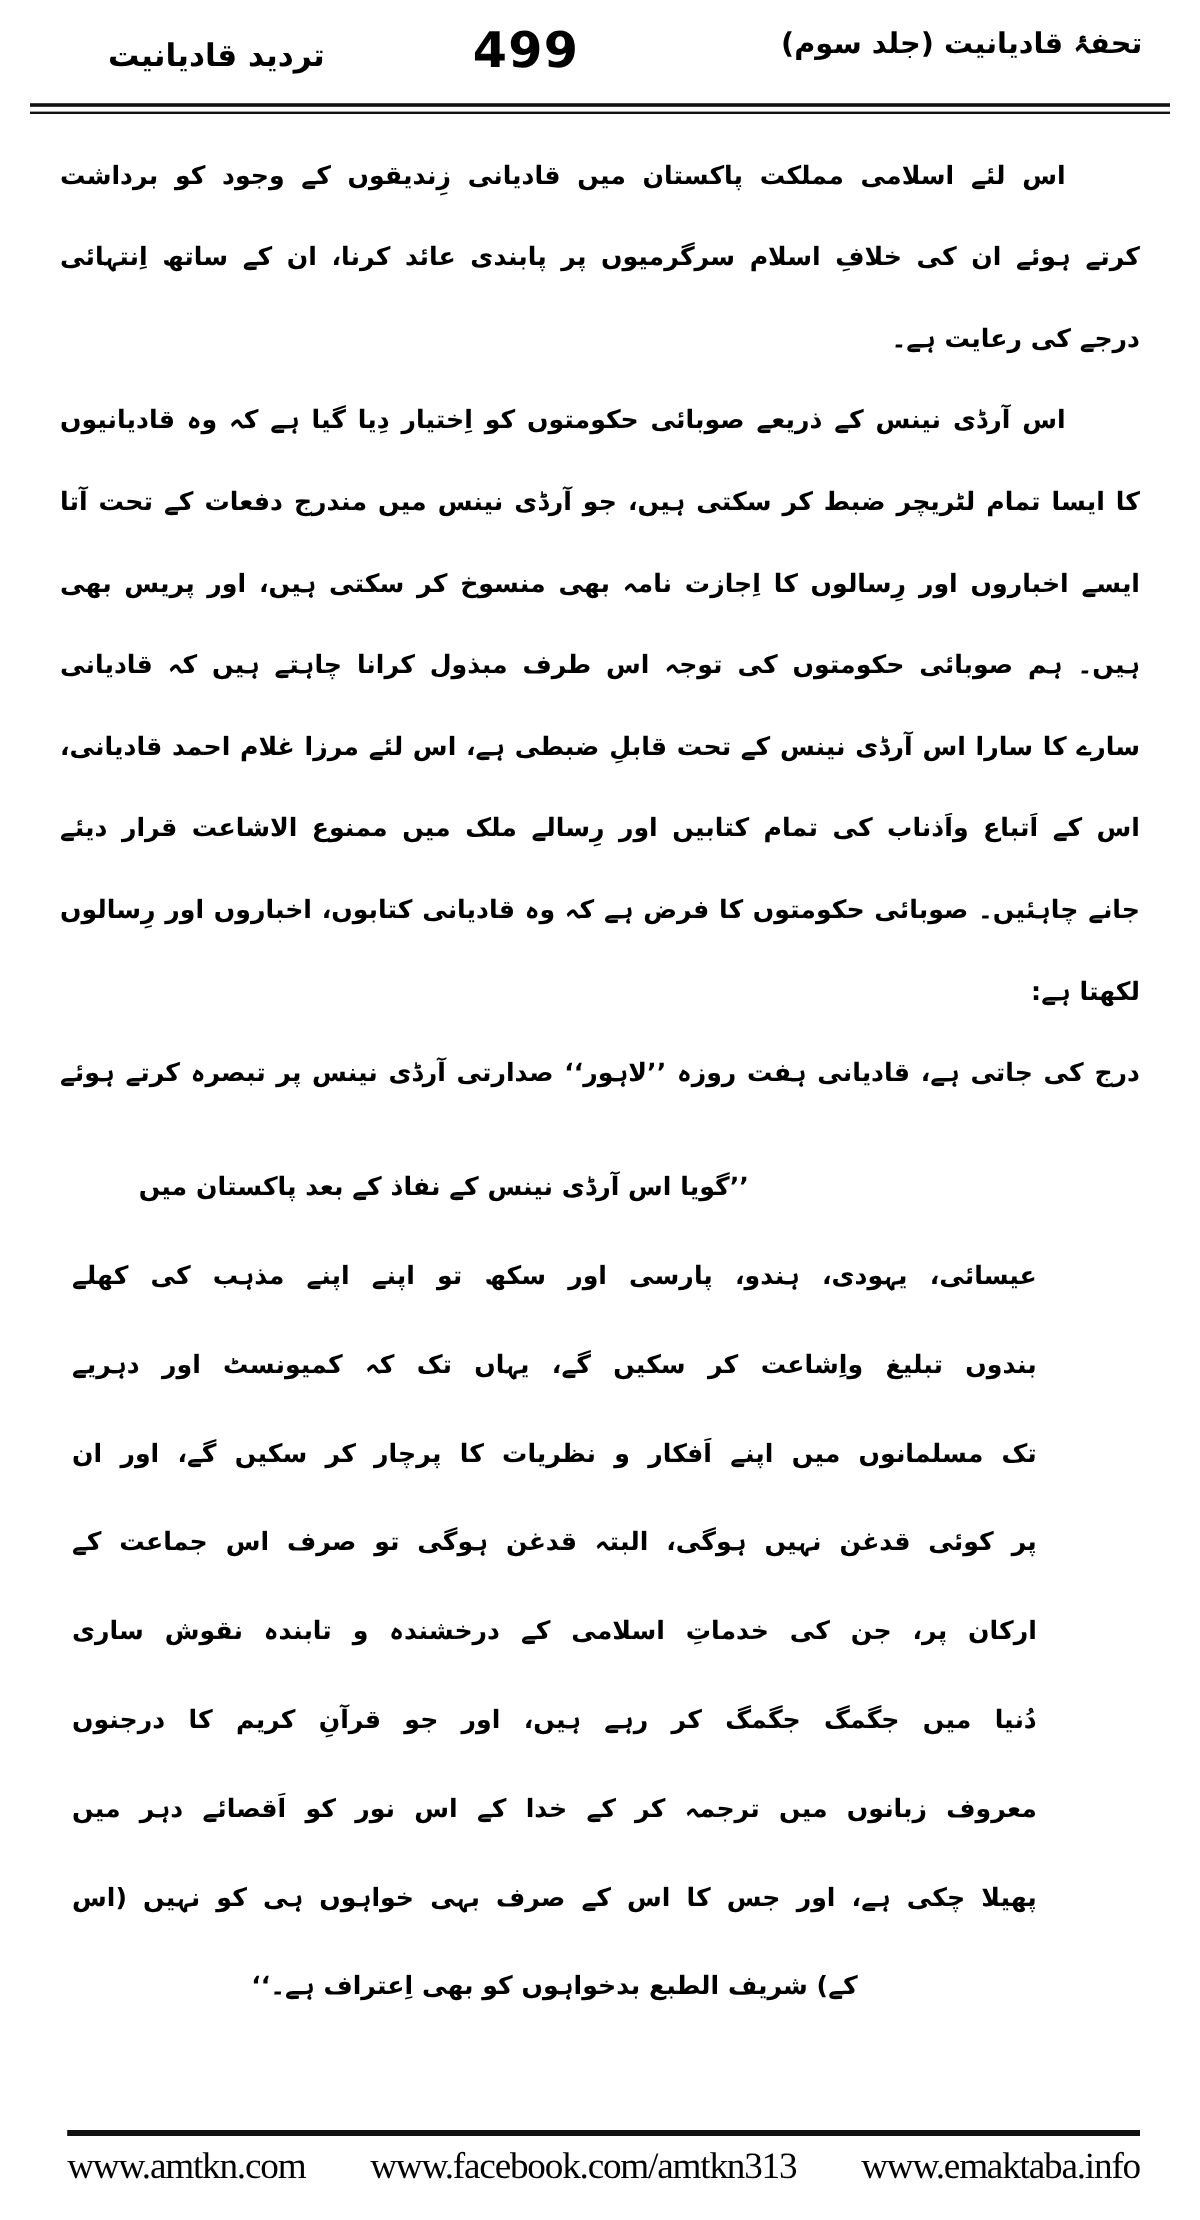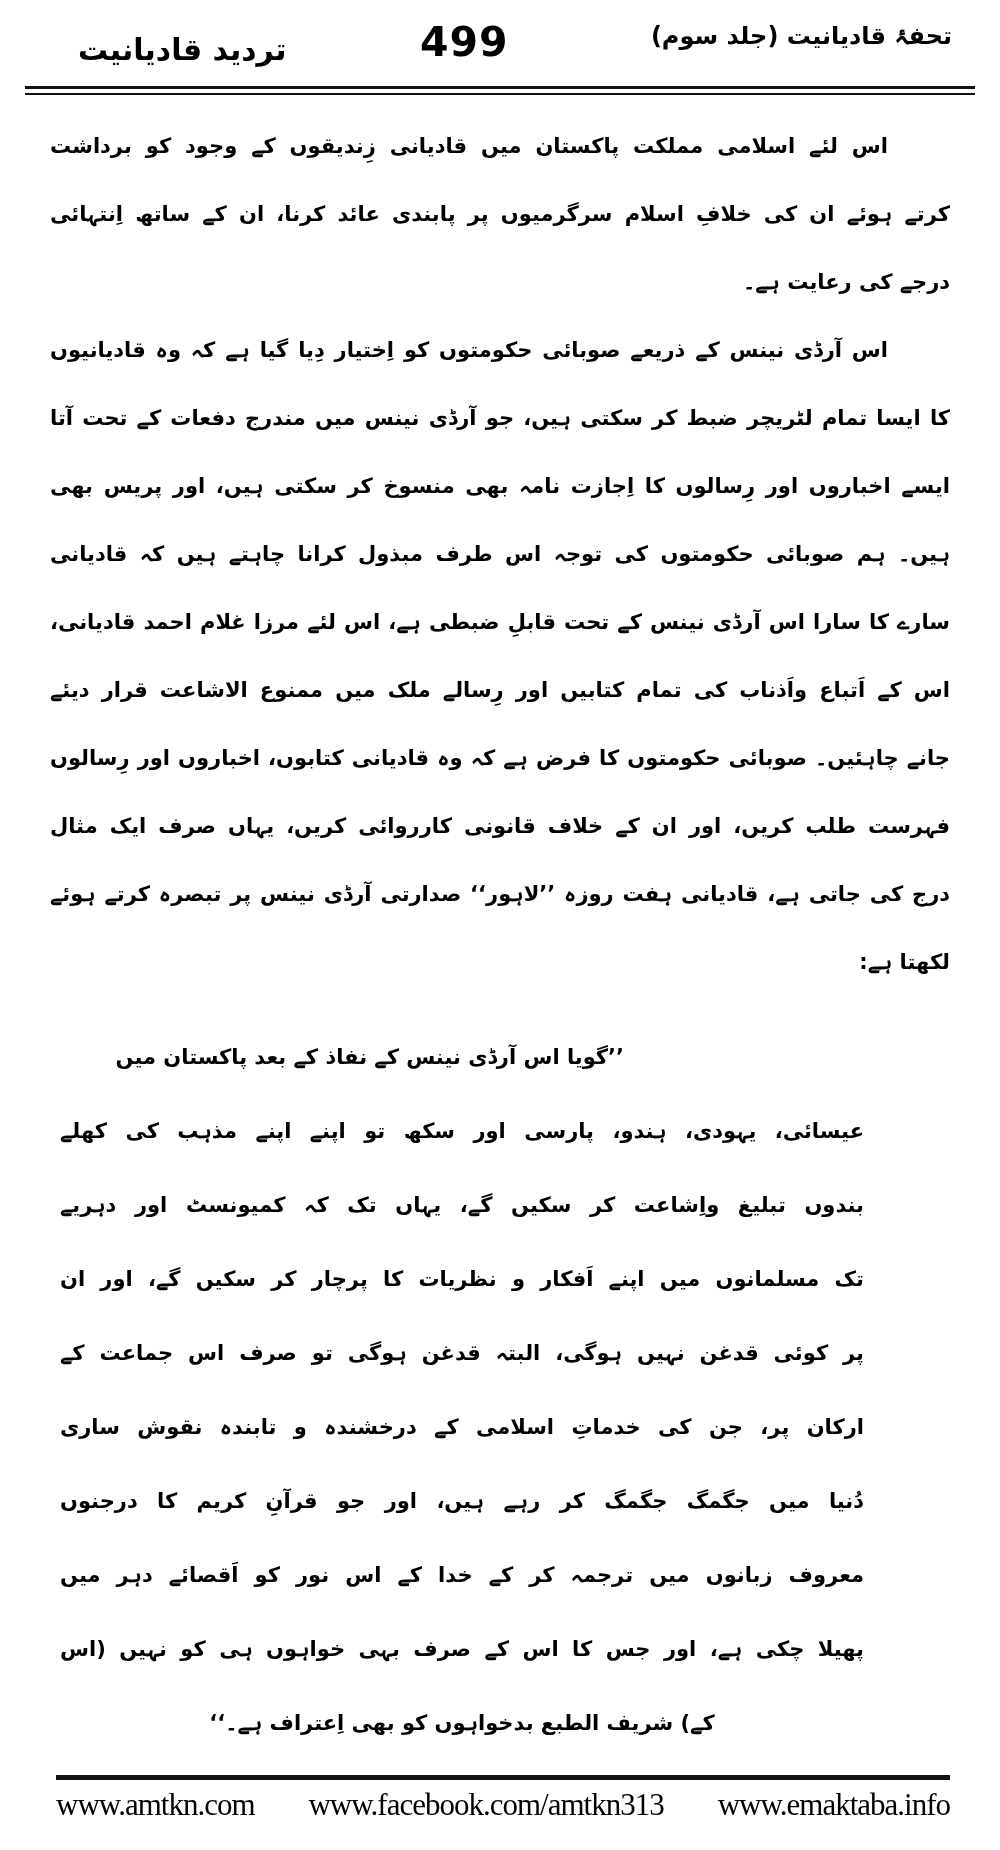--- a/index.html
+++ b/index.html
@@ -7,25 +7,25 @@
     position:relative;
     width:1000px; height:1850px;
     background:#ffffff;
     color:#000;
     font-family:"DejaVu Sans", sans-serif;
     overflow:hidden;
   }
 
   
   .hdr-left {
-    position:absolute; top:32px; left:78px;
-    direction:rtl; font-size:30px; font-weight:bold;
+    position:absolute; top:32px; left:90px;
+    direction:rtl; font-size:26px; font-weight:bold;
   }
   .hdr-num {
-    position:absolute; top:18px; left:420px;
+    position:absolute; top:18px; left:394px;
     font-size:41px; font-weight:bold; letter-spacing:1px;
   }
   .hdr-right {
     position:absolute; top:22px; right:48px;
     direction:rtl; font-size:24px; font-weight:bold;
   }
   .hdr-rule {
     position:absolute; top:86px; left:25px; right:25px;
     height:4px;
     border-top:3px solid #121212;
@@ -100,23 +100,22 @@
     </div>
 
     <div>
       <div class="line indent">اس آرڈی نینس کے ذریعے صوبائی حکومتوں کو اِختیار دِیا گیا ہے کہ وہ قادیانیوں</div>
       <div class="line">کا ایسا تمام لٹریچر ضبط کر سکتی ہیں، جو آرڈی نینس میں مندرج دفعات کے تحت آتا ہو، اور</div>
       <div class="line">ایسے اخباروں اور رِسالوں کا اِجازت نامہ بھی منسوخ کر سکتی ہیں، اور پریس بھی ضبط کر سکتی</div>
       <div class="line">ہیں۔ ہم صوبائی حکومتوں کی توجہ اس طرف مبذول کرانا چاہتے ہیں کہ قادیانی لٹریچر</div>
       <div class="line">سارے کا سارا اس آرڈی نینس کے تحت قابلِ ضبطی ہے، اس لئے مرزا غلام احمد قادیانی، اور</div>
       <div class="line">اس کے اَتباع واَذناب کی تمام کتابیں اور رِسالے ملک میں ممنوع الاشاعت قرار دیئے</div>
       <div class="line">جانے چاہئیں۔ صوبائی حکومتوں کا فرض ہے کہ وہ قادیانی کتابوں، اخباروں اور رِسالوں کی</div>
-      <div class="line">فہرست طلب کریں، اور ان کے خلاف قانونی کارروائی کریں، یہاں صرف ایک مثال</div>
+      <div class="line short">لکھتا ہے:</div>
       <div class="line">درج کی جاتی ہے، قادیانی ہفت روزہ ’’لاہور‘‘ صدارتی آرڈی نینس پر تبصرہ کرتے ہوئے</div>
-      <div class="line short">لکھتا ہے:</div>
     </div>
 
     <div class="quote">
       <div class="qline qfirst">’’گویا اس آرڈی نینس کے نفاذ کے بعد پاکستان میں</div>
       <div class="qline">عیسائی، یہودی، ہندو، پارسی اور سکھ تو اپنے اپنے مذہب کی کھلے</div>
       <div class="qline">بندوں تبلیغ واِشاعت کر سکیں گے، یہاں تک کہ کمیونسٹ اور دہریے</div>
       <div class="qline">تک مسلمانوں میں اپنے اَفکار و نظریات کا پرچار کر سکیں گے، اور ان</div>
       <div class="qline">پر کوئی قدغن نہیں ہوگی، البتہ قدغن ہوگی تو صرف اس جماعت کے</div>
       <div class="qline">ارکان پر، جن کی خدماتِ اسلامی کے درخشندہ و تابندہ نقوش ساری</div>
       <div class="qline">دُنیا میں جگمگ جگمگ کر رہے ہیں، اور جو قرآنِ کریم کا درجنوں</div>

